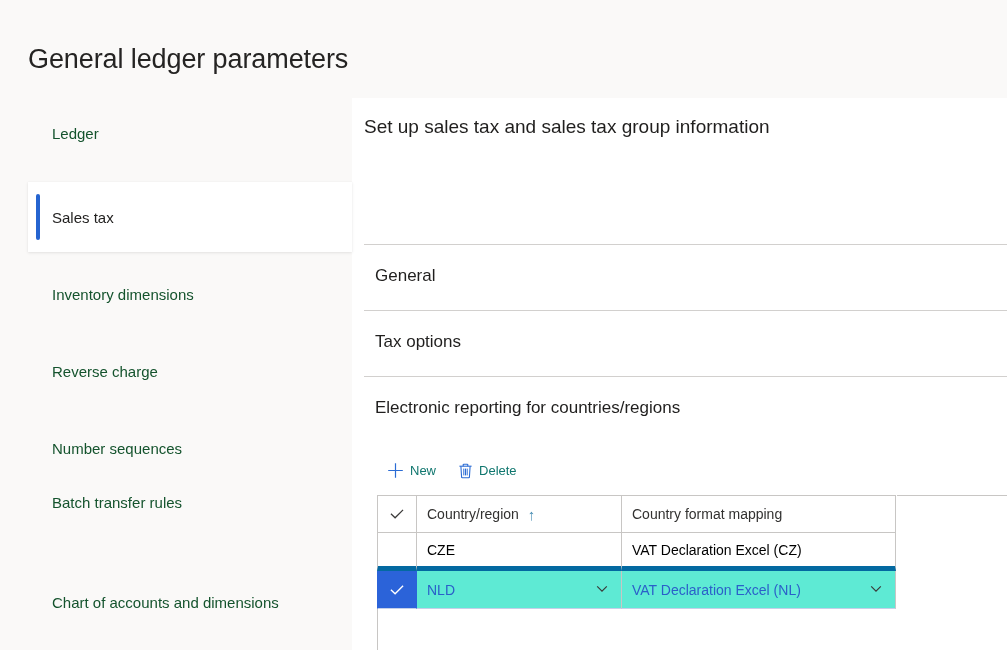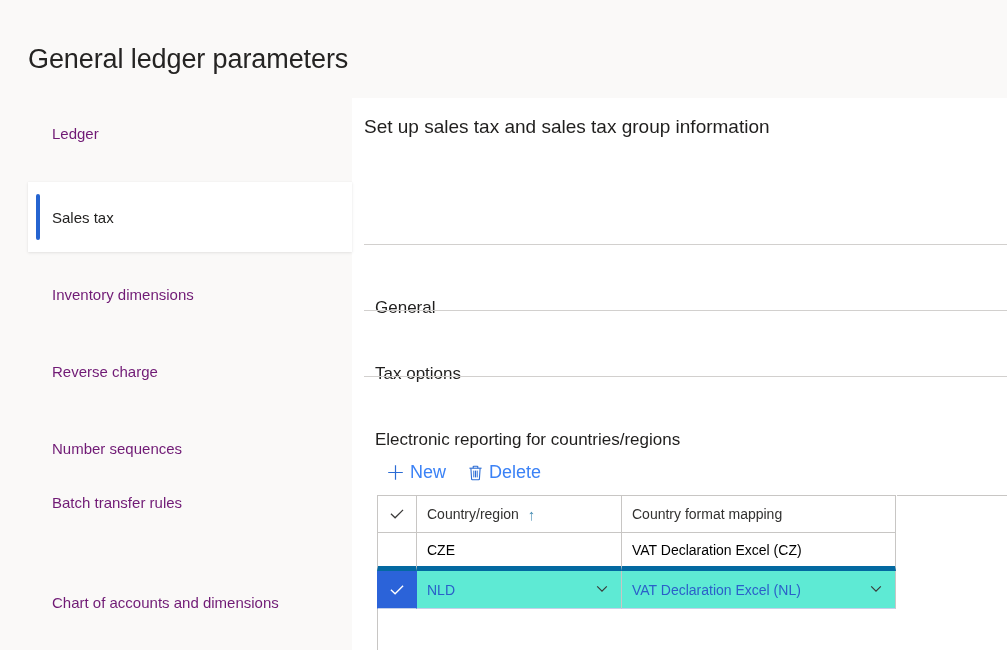--- a/index.html
+++ b/index.html
@@ -48,21 +48,21 @@
     left: 28px;
     width: 324px;
     height: 70px;
     box-sizing: border-box;
     display: flex;
     align-items: center;
     cursor: pointer;
   }
   .nav-label {
     font-size: 15px;
-    color: #701a75;
+    color: #14532d;
     padding-left: 24px;
     white-space: nowrap;
   }
   .nav-item.selected {
     background: #ffffff;
     box-shadow: 0 1px 3px rgba(0,0,0,0.09), 0 0 1px rgba(0,0,0,0.06);
     z-index: 3;
   }
   .nav-item.selected .nav-label {
     color: #201f1e;
@@ -105,21 +105,20 @@
     border-top: 1px solid #d2d0ce;
     height: 66px;
   }
   .section-title {
     position: absolute;
     left: 11px;
     top: 21px;
     font-size: 17px;
     color: #201f1e;
     white-space: nowrap;
-    margin-top: 32px;
   }
   #sec-general { top: 146px; }
   #sec-taxopts { top: 212px; }
   #sec-er {
     top: 278px;
     height: 274px;
     border-bottom: none;
   }
 
   
@@ -129,22 +128,22 @@
     top: 85px;
     display: flex;
     align-items: center;
     gap: 22px;
   }
   .cmd {
     display: flex;
     align-items: center;
     gap: 6px;
     cursor: pointer;
-    color: #3b82f6;
-    font-size: 18px;
+    color: #0f766e;
+    font-size: 13px;
     white-space: nowrap;
   }
   .cmd svg { display: block; }
 
   
   .grid {
     position: absolute;
     left: 13px;
     top: 118px;
     width: 520px;

